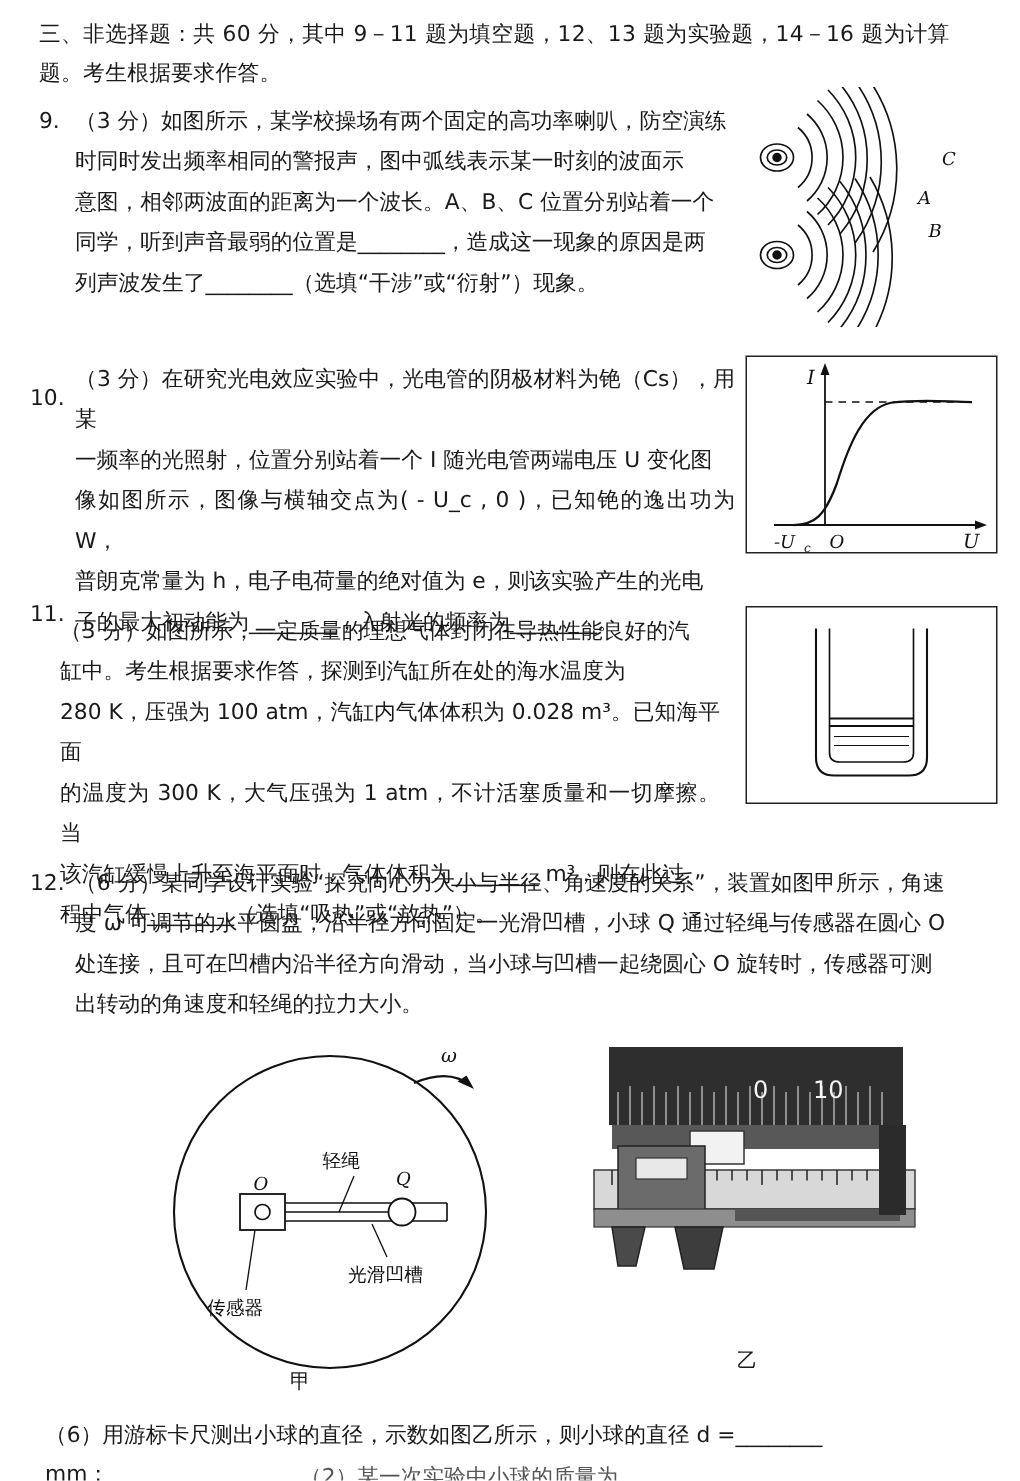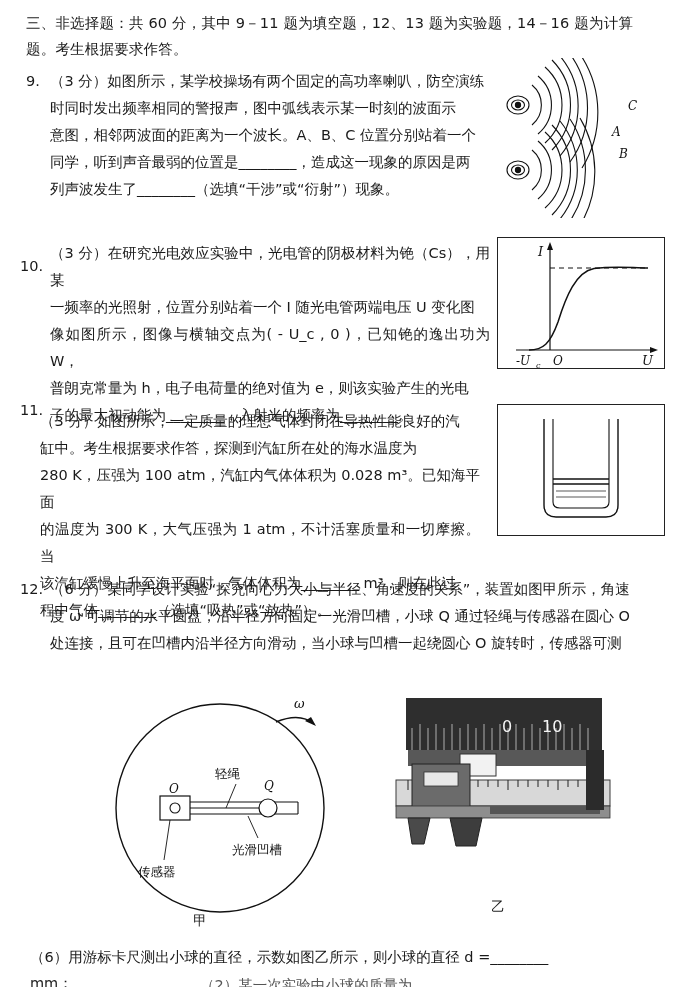--- a/index.html
+++ b/index.html
@@ -226,20 +226,21 @@
         <line x1="58" y1="92" x2="108" y2="92"></line>
       </g>
     </svg>
   </div>
 
   <div class="qnum" style="left:20px; top:576px;">12.</div>
   <div class="qbody" style="left:50px; top:576px; width:610px;">
     <div>（6 分）某同学设计实验“探究向心力大小与半径、角速度的关系”，装置如图甲所示，角速</div>
     <div>度 ω 可调节的水平圆盘，沿半径方向固定一光滑凹槽，小球 Q 通过轻绳与传感器在圆心 O</div>
     <div>处连接，且可在凹槽内沿半径方向滑动，当小球与凹槽一起绕圆心 O 旋转时，传感器可测</div>
+    <div>出转动的角速度和轻绳的拉力大小。</div>
   </div>
 
   <div class="fig-disk">
     <svg width="270" height="240" viewBox="0 0 270 240" fill="none">
 
       <circle cx="112" cy="118" r="104" stroke="#111" stroke-width="1.4" fill="#fff"></circle>
 
       <path d="M168 32 Q192 22 206 34" stroke="#111" stroke-width="1.4" fill="none"></path>
       <polygon points="208,36 197,31 203,27" fill="#111"></polygon>
       <text x="186" y="18" font-size="13" font-family="DejaVu Serif, serif" font-style="italic" fill="#111">ω</text>

